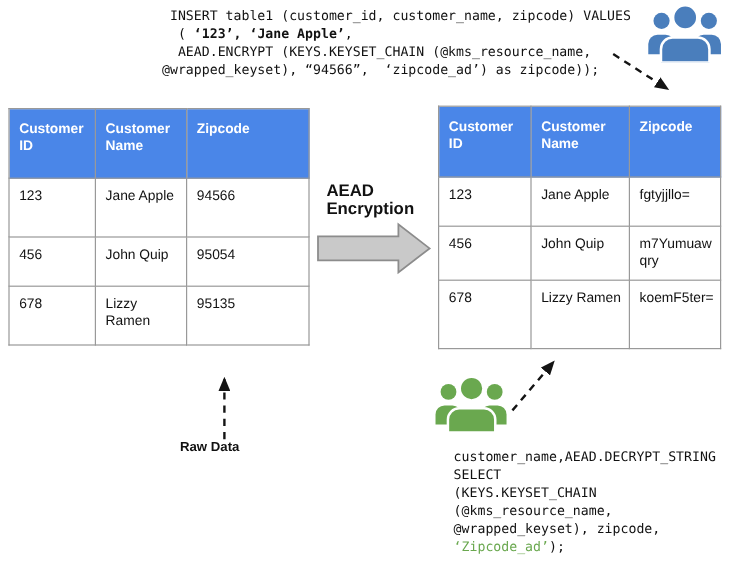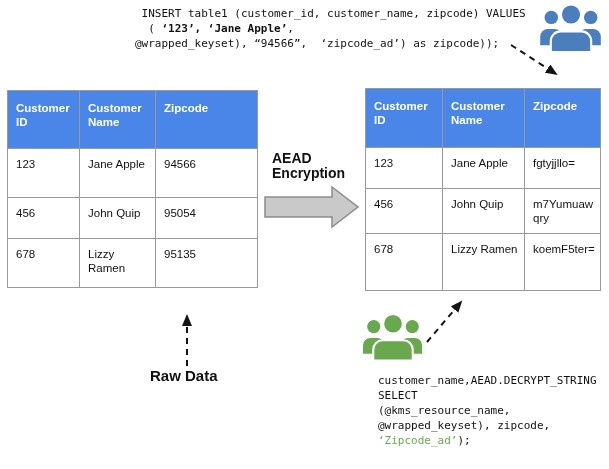--- a/index.html
+++ b/index.html
@@ -40,38 +40,38 @@
   .enc-table tbody tr:nth-child(1){height:41px;}
   .enc-table tbody tr:nth-child(2){height:45px;}
   .enc-table tbody tr:nth-child(3){height:57px;}
   
   .transform-label{
     position:absolute;left:272px;top:151px;width:80px;
     font-weight:bold;font-size:14px;line-height:15px;color:#111;
   }
   .rawdata-label{
     position:absolute;left:150px;top:367px;
-    font-weight:bold;font-size:15px;color:#111;
+    font-weight:bold;font-size:11px;color:#111;
   }
   
   .abs{position:absolute;}
   .icon-blue{fill:var(--icon-blue);}
   .icon-green{fill:var(--icon-green);}
   .front-person{stroke:#ffffff;stroke-width:2.2;}
   .block-arrow{fill:var(--arrow-fill);stroke:var(--arrow-stroke);stroke-width:1.5;}
   .overlay{position:absolute;left:0;top:0;pointer-events:none;}
   .dash{stroke:#141414;stroke-width:2;stroke-dasharray:6 5;fill:none;}
   .arrowhead{fill:#141414;}
 </style>
 </head>
 <body>
 
 <div class="canvas">
 
-  <div class="code insert-code"><div><span> INSERT table1 (customer_id, customer_name, zipcode) VALUES</span></div><div><span>  ( </span><span style="font-weight: bold;">‘123’, ‘Jane Apple’</span><span>,</span></div><div><span>@wrapped_keyset), “94566”,  ‘zipcode_ad’) as zipcode));</span></div></div>
+  <div class="code insert-code"><div><span> INSERT table1 (customer_id, customer_name, zipcode) VALUES</span></div><div><span>  ( </span><span style="font-weight: bold;">‘123’, ‘Jane Apple’</span><span>,</span></div><div><span>  AEAD.ENCRYPT (KEYS.KEYSET_CHAIN (@kms_resource_name,</span></div><div><span>@wrapped_keyset), “94566”,  ‘zipcode_ad’) as zipcode));</span></div></div>
 
   <svg class="abs" style="left:538px;top:2px;" width="66" height="50" viewBox="0 0 66 52">
     <g class="icon-blue">
       <circle cx="12.5" cy="16" r="7"></circle>
       <path d="M1,45 v-9 a8,8 0 0 1 8,-8 h7 a8,8 0 0 1 8,8 v9 z"></path>
       <circle cx="53.5" cy="16" r="7"></circle>
       <path d="M41,45 v-9 a8,8 0 0 1 8,-8 h7 a8,8 0 0 1 8,8 v9 z"></path>
       <circle class="front-person" cx="33" cy="13" r="10.5"></circle>
       <path class="front-person" d="M12,52 v-11.5 a10,10 0 0 1 10,-10 h22 a10,10 0 0 1 10,10 V52 z"></path>
     </g>
@@ -153,21 +153,21 @@
     <g class="icon-green">
       <circle cx="12.5" cy="16" r="7"></circle>
       <path d="M1,45 v-9 a8,8 0 0 1 8,-8 h7 a8,8 0 0 1 8,8 v9 z"></path>
       <circle cx="53.5" cy="16" r="7"></circle>
       <path d="M41,45 v-9 a8,8 0 0 1 8,-8 h7 a8,8 0 0 1 8,8 v9 z"></path>
       <circle class="front-person" cx="33" cy="13" r="10.5"></circle>
       <path class="front-person" d="M12,52 v-11.5 a10,10 0 0 1 10,-10 h22 a10,10 0 0 1 10,10 V52 z"></path>
     </g>
   </svg>
 
-  <div class="code select-code"><div><span>customer_name,AEAD.DECRYPT_STRING</span></div><div><span>SELECT</span></div><div><span>(@kms_resource_name,</span></div><div><span>@wrapped_keyset), zipcode,</span></div><div><span style="color: rgb(106, 168, 79);">‘Zipcode_ad’</span><span>);</span></div></div>
+  <div class="code select-code"><div><span>customer_name,AEAD.DECRYPT_STRING</span></div><div><span>SELECT</span></div><div><span>(KEYS.KEYSET_CHAIN</span></div><div><span>(@kms_resource_name,</span></div><div><span>@wrapped_keyset), zipcode,</span></div><div><span style="color: rgb(106, 168, 79);">‘Zipcode_ad’</span><span>);</span></div></div>
 
   <svg class="overlay" width="609" height="469" viewBox="0 0 609 469">
     <defs>
       <marker id="ah" markerUnits="userSpaceOnUse" markerWidth="12" markerHeight="10" refX="10" refY="5" orient="auto">
         <path class="arrowhead" d="M0,0 L12,5 L0,10 z"></path>
       </marker>
     </defs>
     <g>
       <line class="dash" x1="187" y1="366" x2="187" y2="316" marker-end="url(#ah)"></line>
     </g>

